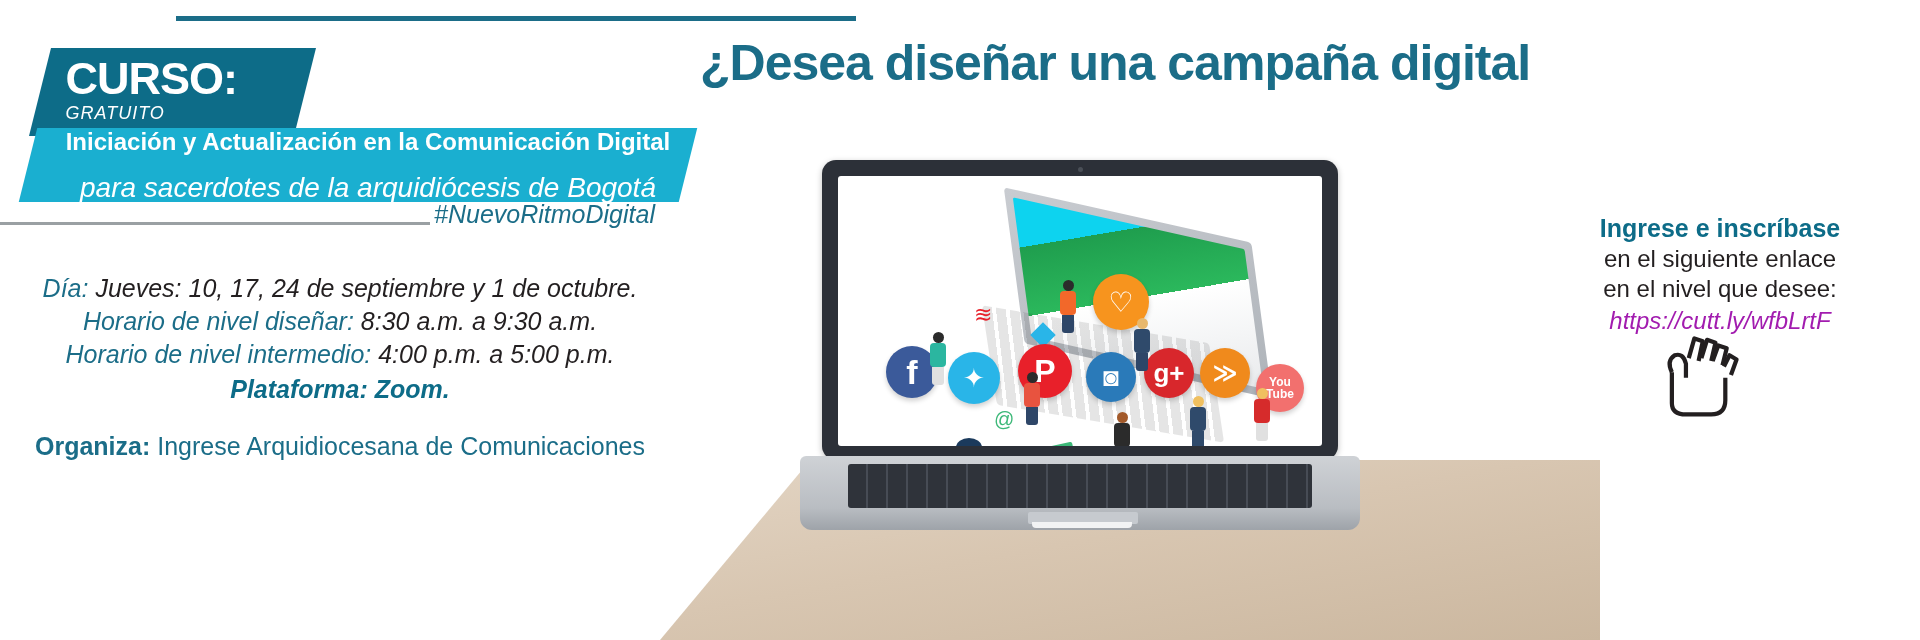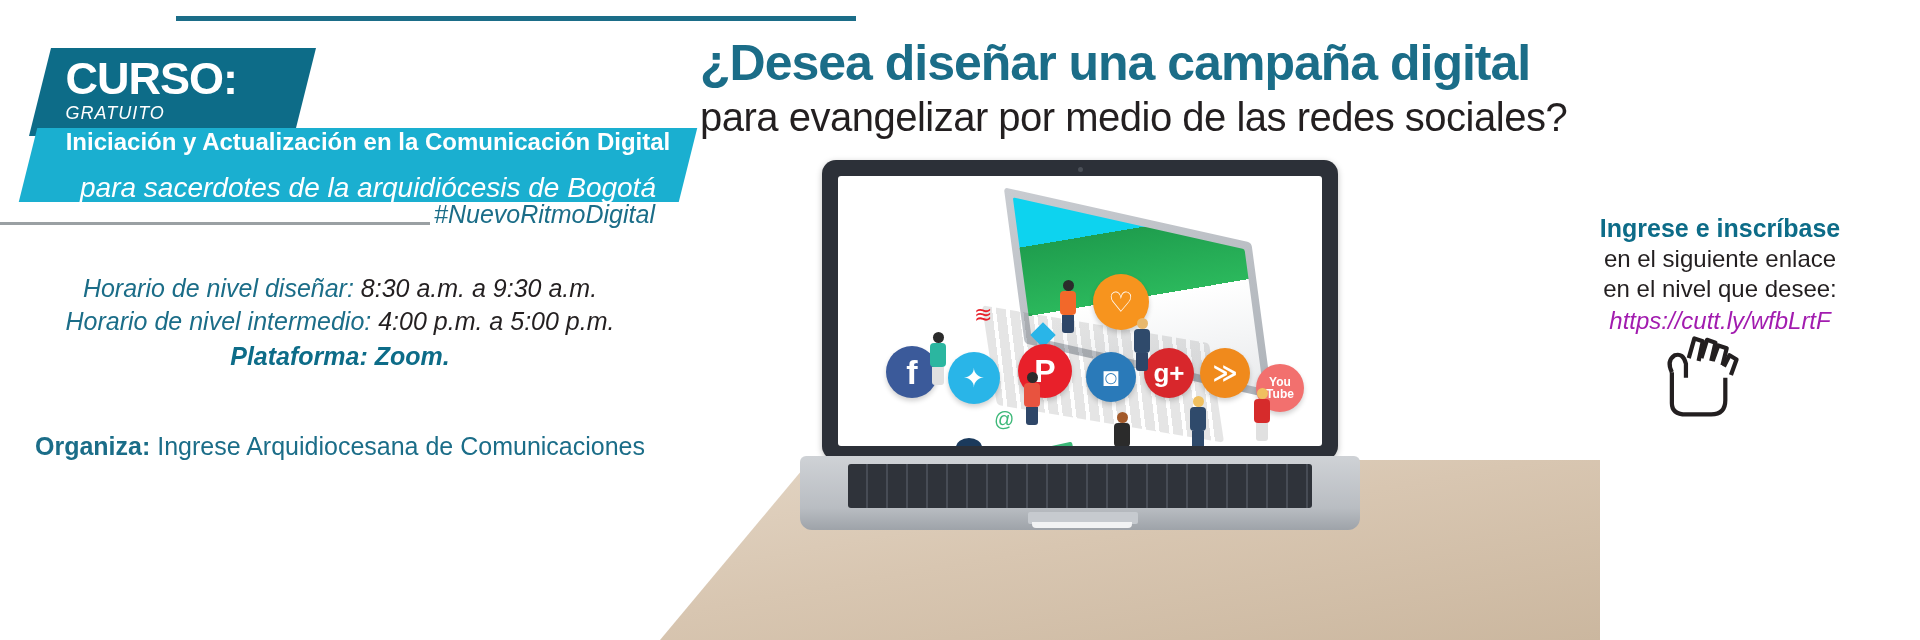--- a/index.html
+++ b/index.html
@@ -197,38 +197,41 @@
   <div class="band-text">
     <div class="band-l1">Iniciación y Actualización en la Comunicación Digital</div>
     <div class="band-l2">para sacerdotes de la arquidiócesis de Bogotá</div>
   </div>
 
   <div class="hash-rule"></div>
   <div class="hashtag">#NuevoRitmoDigital</div>
 
   <div class="schedule">
     <div class="sched-line">
+      <span>Día:</span>
+      <span class="val">Jueves: 10, 17, 24 de septiembre y 1 de octubre.</span>
+    </div>
+    <div class="sched-line">
       <span>Horario  de nivel diseñar:</span>
       <span class="val">8:30 a.m. a 9:30 a.m.</span>
     </div>
     <div class="sched-line">
       <span>Horario de nivel intermedio:</span>
       <span class="val">4:00 p.m. a 5:00 p.m.</span>
     </div>
     <div class="sched-plat">Plataforma: Zoom.</div>
   </div>
 
   <div class="organiza">
     <span class="lbl">Organiza:</span>
     <span>Ingrese Arquidiocesana de Comunicaciones</span>
   </div>
 
   <div class="headline">
     <div class="head-l1">¿Desea diseñar una campaña digital</div>
-    <div class="head-l2">para evangelizar por medio de las redes sociales?</div>
   </div>
 
   <div class="cta">
     <div class="cta-l1">Ingrese e inscríbase</div>
     <div class="cta-l2">en el siguiente enlace</div>
     <div class="cta-l3">en el nivel que desee:</div>
     <div class="cta-url">https://cutt.ly/wfbLrtF</div>
   </div>
 
   <svg class="hand-icon" viewBox="0 0 64 64">

